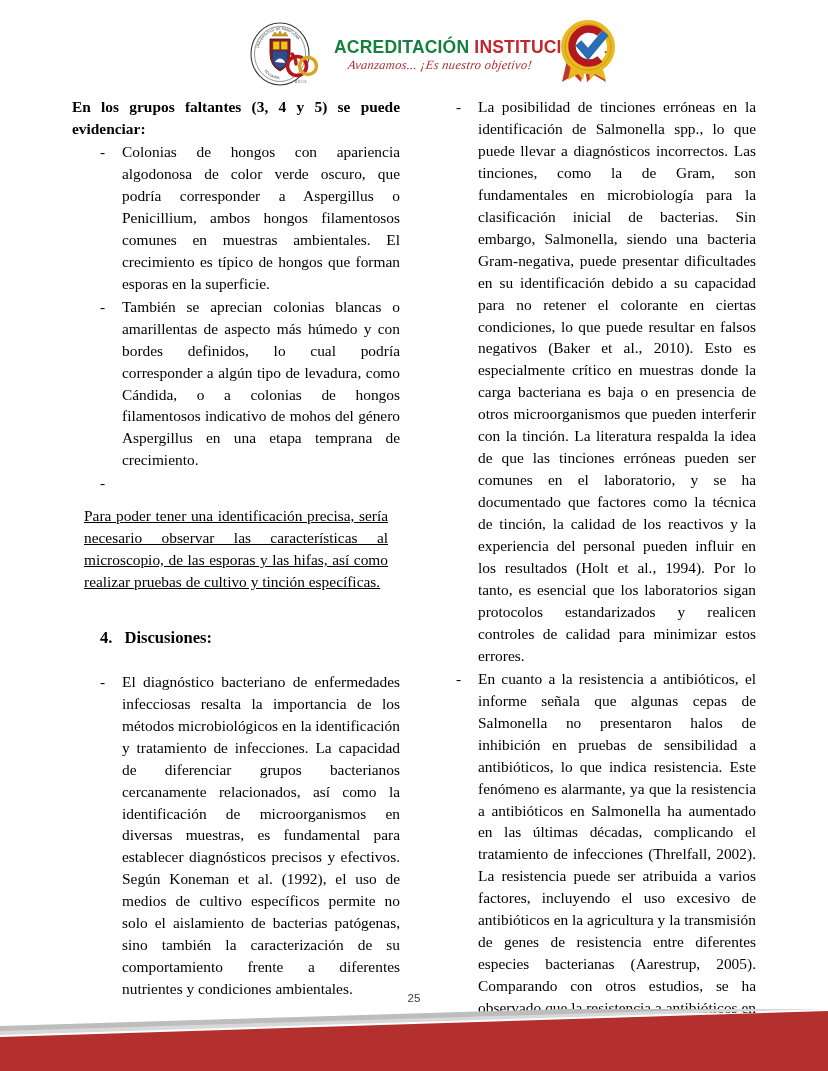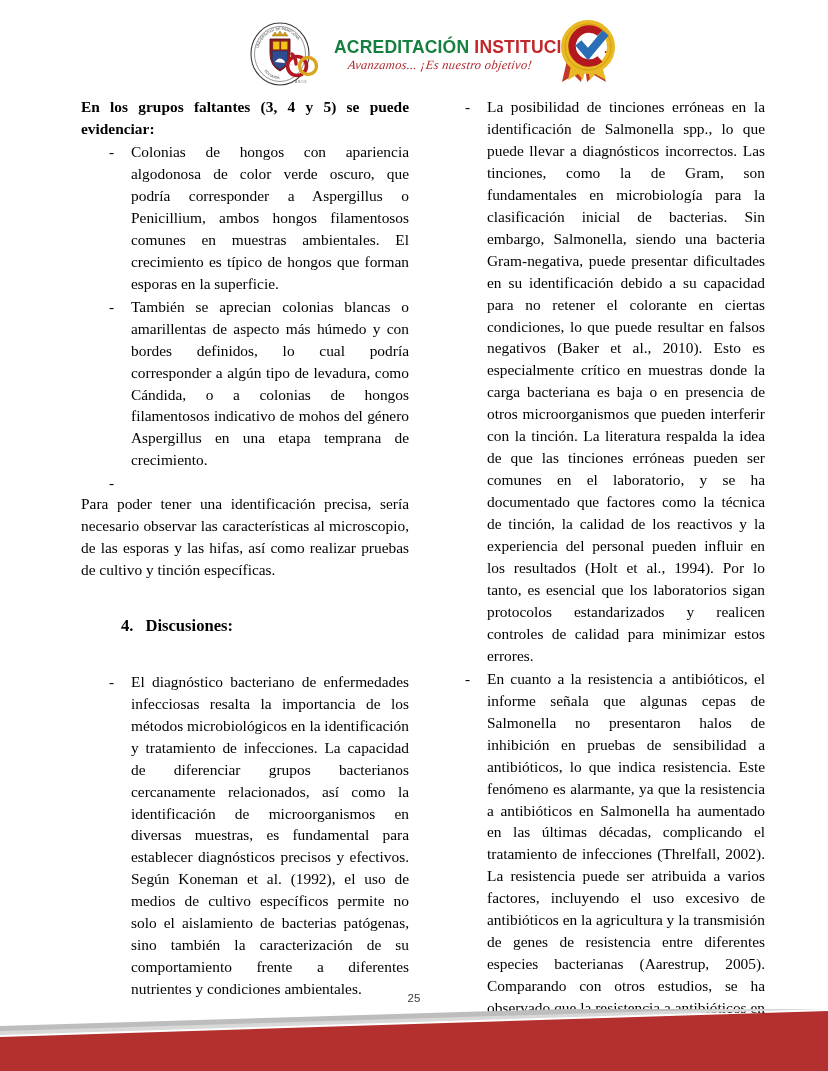--- a/index.html
+++ b/index.html
@@ -79,21 +79,21 @@
     top: 16px;
     width: 74px;
     height: 72px;
   }
   .medal-logo svg { display: block; }
 
   
   .page-body {
     position: absolute;
     top: 96px;
-    left: 9px;
+    left: 0;
     width: 760px;
     height: 880px;
   }
   .col {
     position: absolute;
     top: 0;
     width: 328px;
     font-size: 15.4px;
     line-height: 1.425;
     text-align: justify;
@@ -121,29 +121,30 @@
     margin: 0 0 1px 0;
     text-align: justify;
   }
   .bullet .dash {
     position: absolute;
     left: 28px;
     top: 0;
   }
 
   .para {
-    margin: 0;
-    text-align: justify;
+    margin: 12px;
+    text-align: justify;
+    text-decoration: underline;
   }
   .spacer-line { height: 21px; }
 
   .section-head {
     font-weight: bold;
     font-size: 16.6px;
-    margin: 12px;
+    margin: 0;
     padding-left: 28px;
     text-align: left;
   }
   .section-head .num { padding-right: 12px; }
 
   
   .page-number {
     position: absolute;
     left: 0;
     top: 992px;

